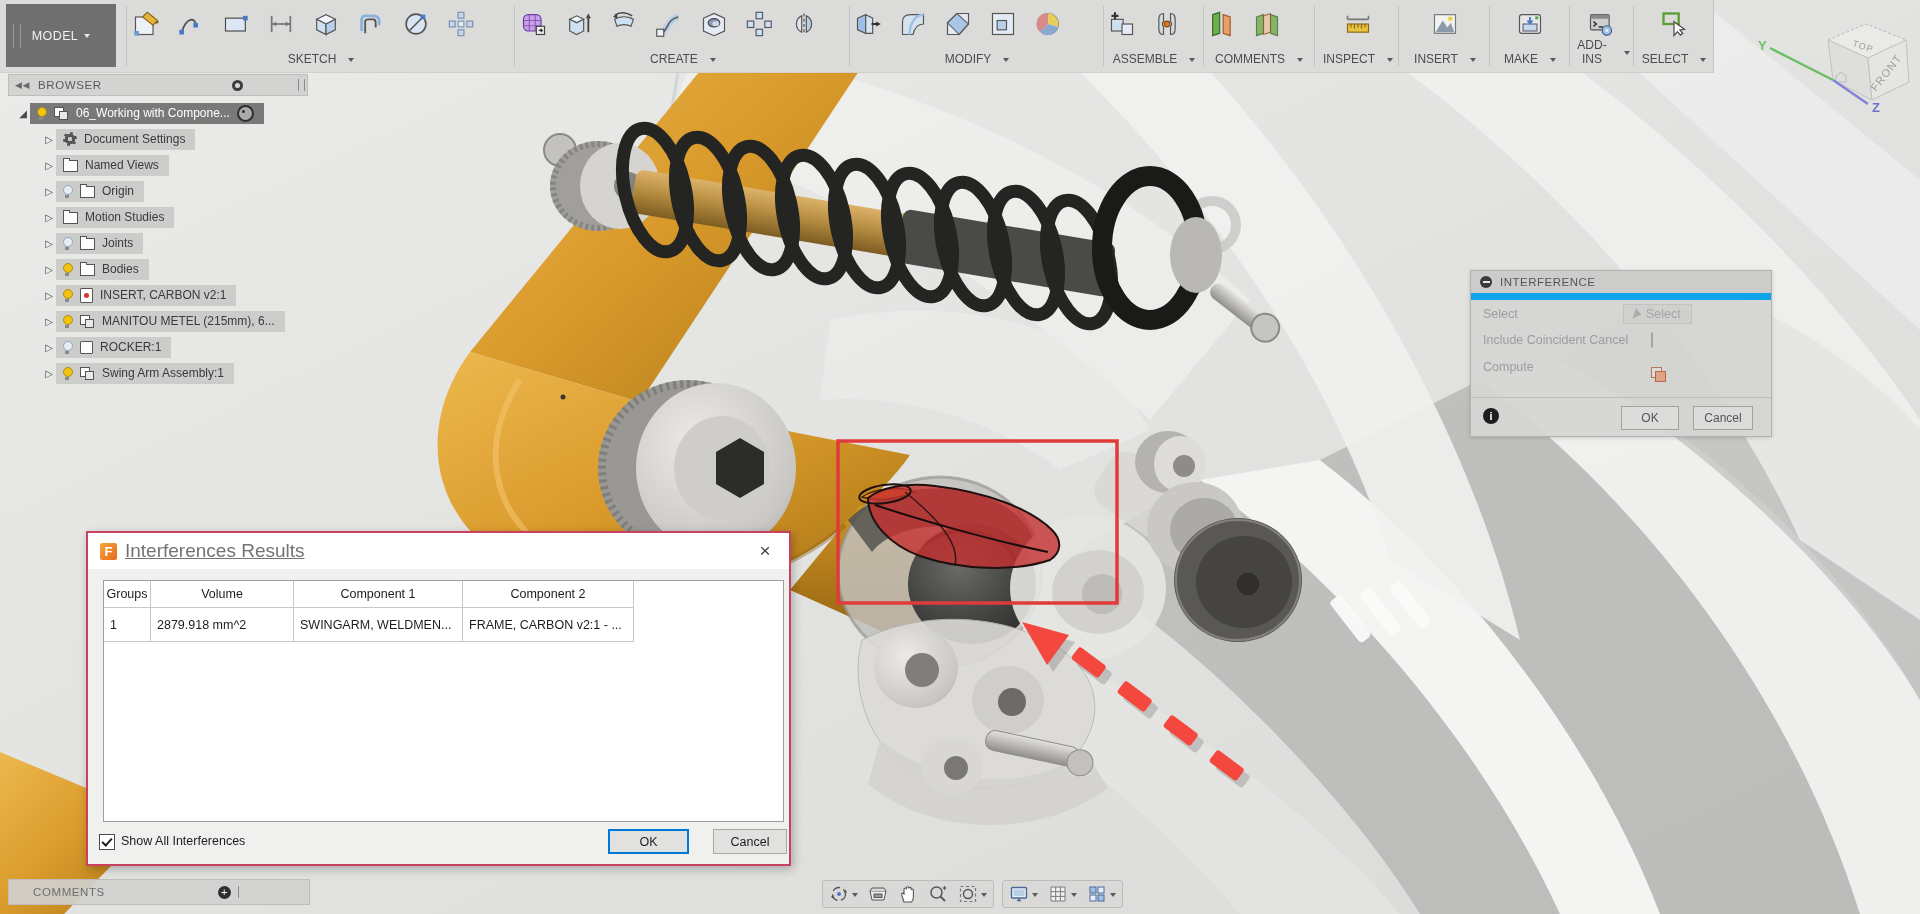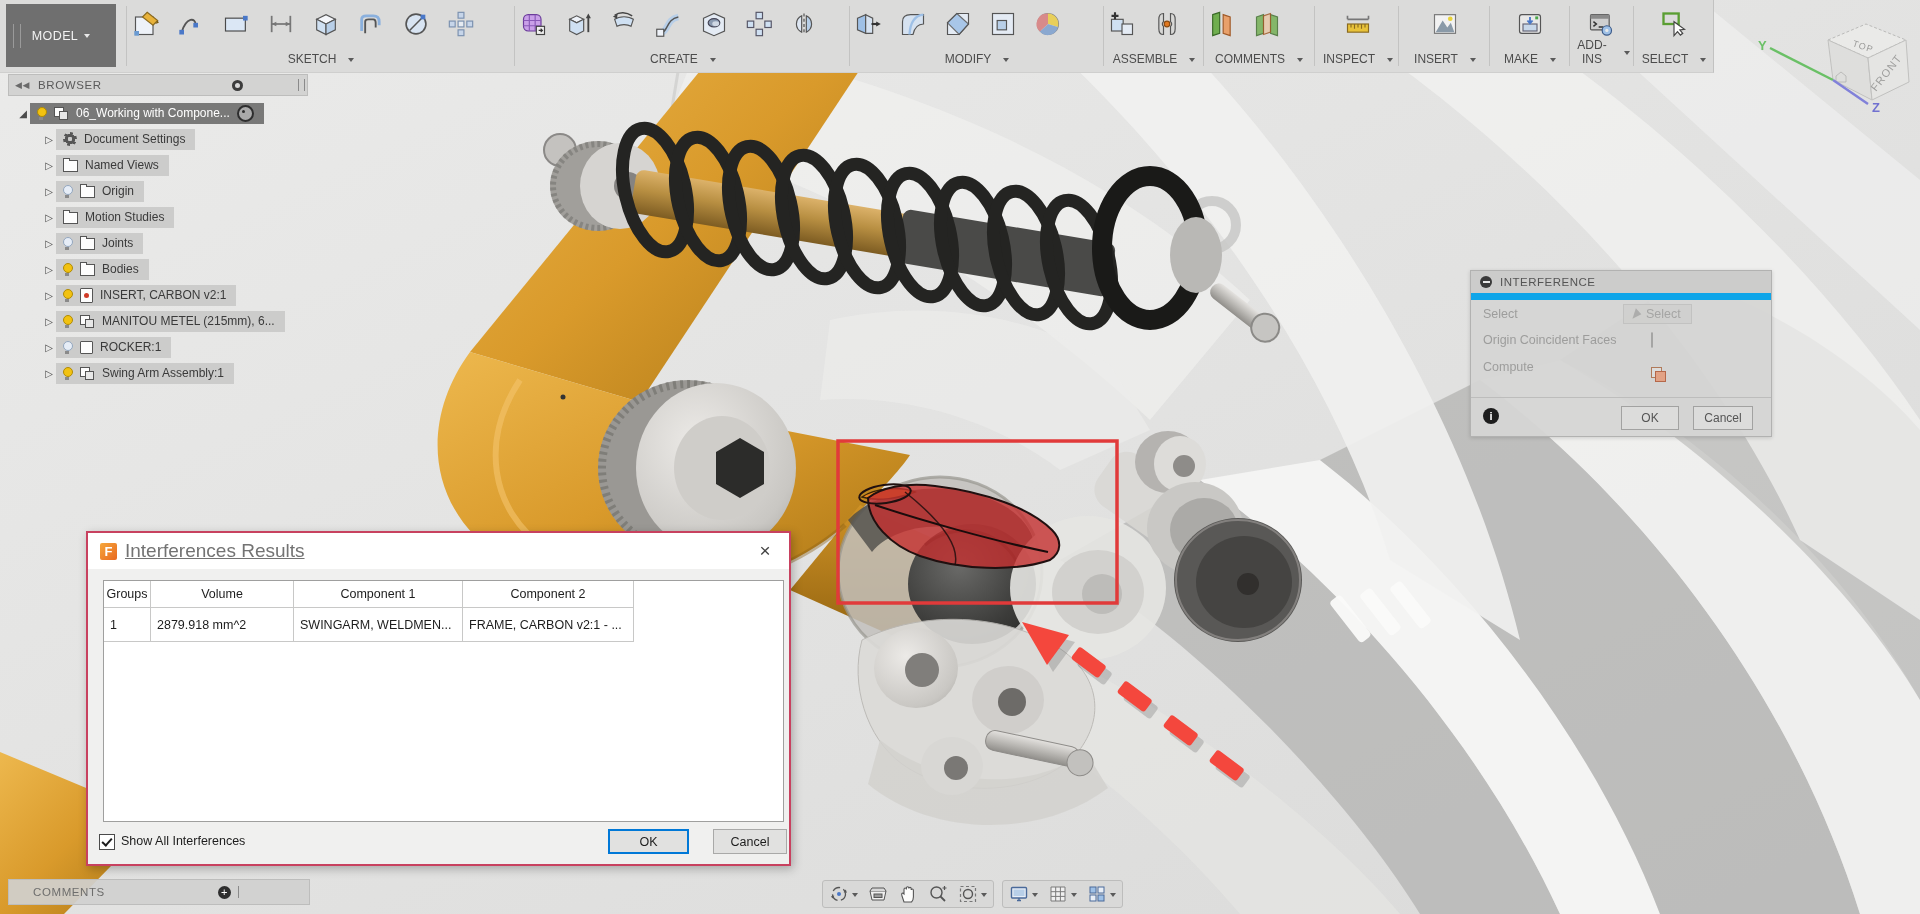--- a/index.html
+++ b/index.html
@@ -742,21 +742,21 @@
     <span>INTERFERENCE</span>
   </div>
   <div class="row" style="top:33px;">
     <span>Select</span>
     <span class="ctrl sel-ghost">
       <span class="cursor-gl"></span>
       <span>Select</span>
     </span>
   </div>
   <div class="row" style="top:59px;">
-    <span>Origin Coincident Faces</span>
+    <span>Include Coincident Cancel</span>
     <span class="ctrl" style="left:168px;"><span class="chk-empty"></span></span>
   </div>
   <div class="row" style="top:86px;">
     <span>Compute</span>
     <span class="ctrl" style="left:168px;"><span class="i-compute"></span></span>
   </div>
   <div class="ft">
     <span class="info-i">i</span>
     <span class="pbtn" style="left:150px;width:56px;">OK</span>
     <span class="pbtn" style="left:222px;width:58px;">Cancel</span>

